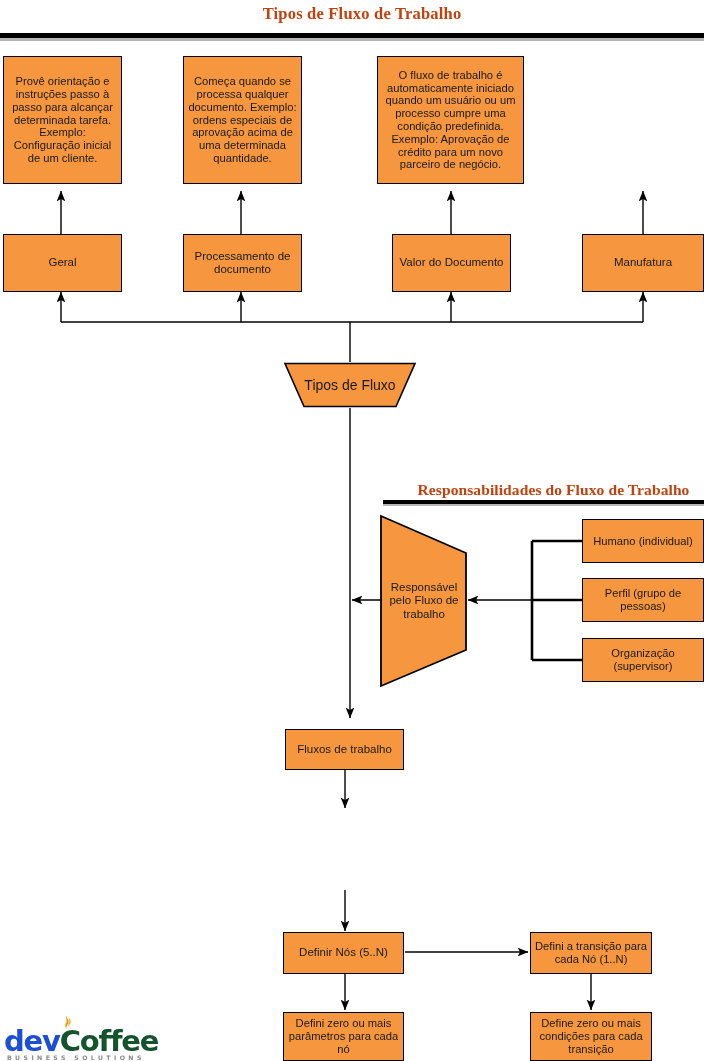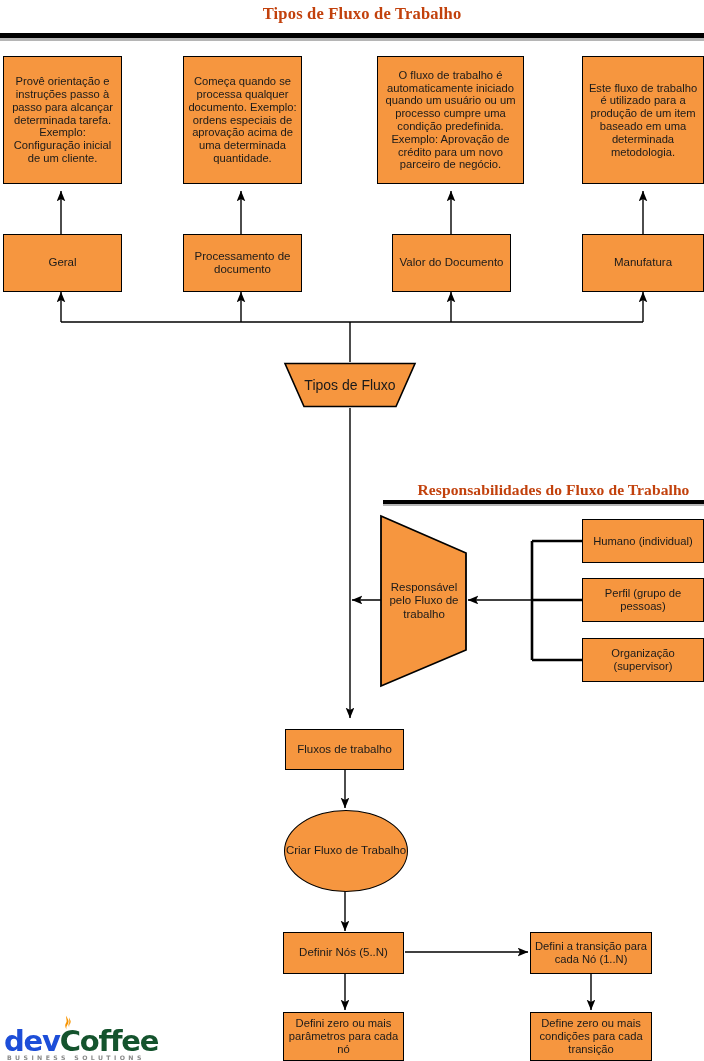--- a/index.html
+++ b/index.html
@@ -105,23 +105,20 @@
 
   <div class="node desc" style="left:183px;top:56px;width:119px;height:128px;">
     <span>Começa quando se processa qualquer documento. Exemplo: ordens especiais de aprovação acima de uma determinada quantidade.</span>
   </div>
   <div class="node desc" style="left:3px;top:56px;width:119px;height:128px;">
     <span>Provê orientação e instruções passo à passo para alcançar determinada tarefa. Exemplo: Configuração inicial de um cliente.</span>
   </div>
   <div class="node desc" style="left:377px;top:56px;width:147px;height:128px;">
     <span>O fluxo de trabalho é automaticamente iniciado quando um usuário ou um processo cumpre uma condição predefinida. Exemplo: Aprovação de crédito para um novo parceiro de negócio.</span>
   </div>
-  <div class="node desc" style="left:582px;top:56px;width:122px;height:128px;">
-    <span>Este fluxo de trabalho é utilizado para a produção de um item baseado em uma determinada metodologia.</span>
-  </div>
 
   <div class="node lbl" style="left:3px;top:234px;width:119px;height:58px;">
     <span>Geral</span>
   </div>
   <div class="node lbl" style="left:183px;top:234px;width:119px;height:58px;">
     <span>Processamento de documento</span>
   </div>
   <div class="node lbl" style="left:392px;top:234px;width:119px;height:58px;">
     <span>Valor do Documento</span>
   </div>
@@ -151,23 +148,20 @@
     <span>Perfil (grupo de pessoas)</span>
   </div>
   <div class="node small" style="left:582px;top:638px;width:122px;height:44px;">
     <span>Organização (supervisor)</span>
   </div>
 
   <div class="node lbl" style="left:285px;top:720px;width:119px;height:41px;margin-top:9px;">
     <span>Fluxos de trabalho</span>
   </div>
 
-  <div class="ellipse" style="left:284px;top:810px;width:122px;height:80px;">
-    <span>Criar Fluxo de Trabalho</span>
-  </div>
 
   <div class="node lbl" style="left:283px;top:932px;width:121px;height:42px;">
     <span>Definir Nós (5..N)</span>
   </div>
 
   <div class="node small" style="left:530px;top:932px;width:122px;height:42px;">
     <span>Defini a transição para cada Nó (1..N)</span>
   </div>
 
   <div class="node small" style="left:283px;top:1012px;width:121px;height:49px;">

